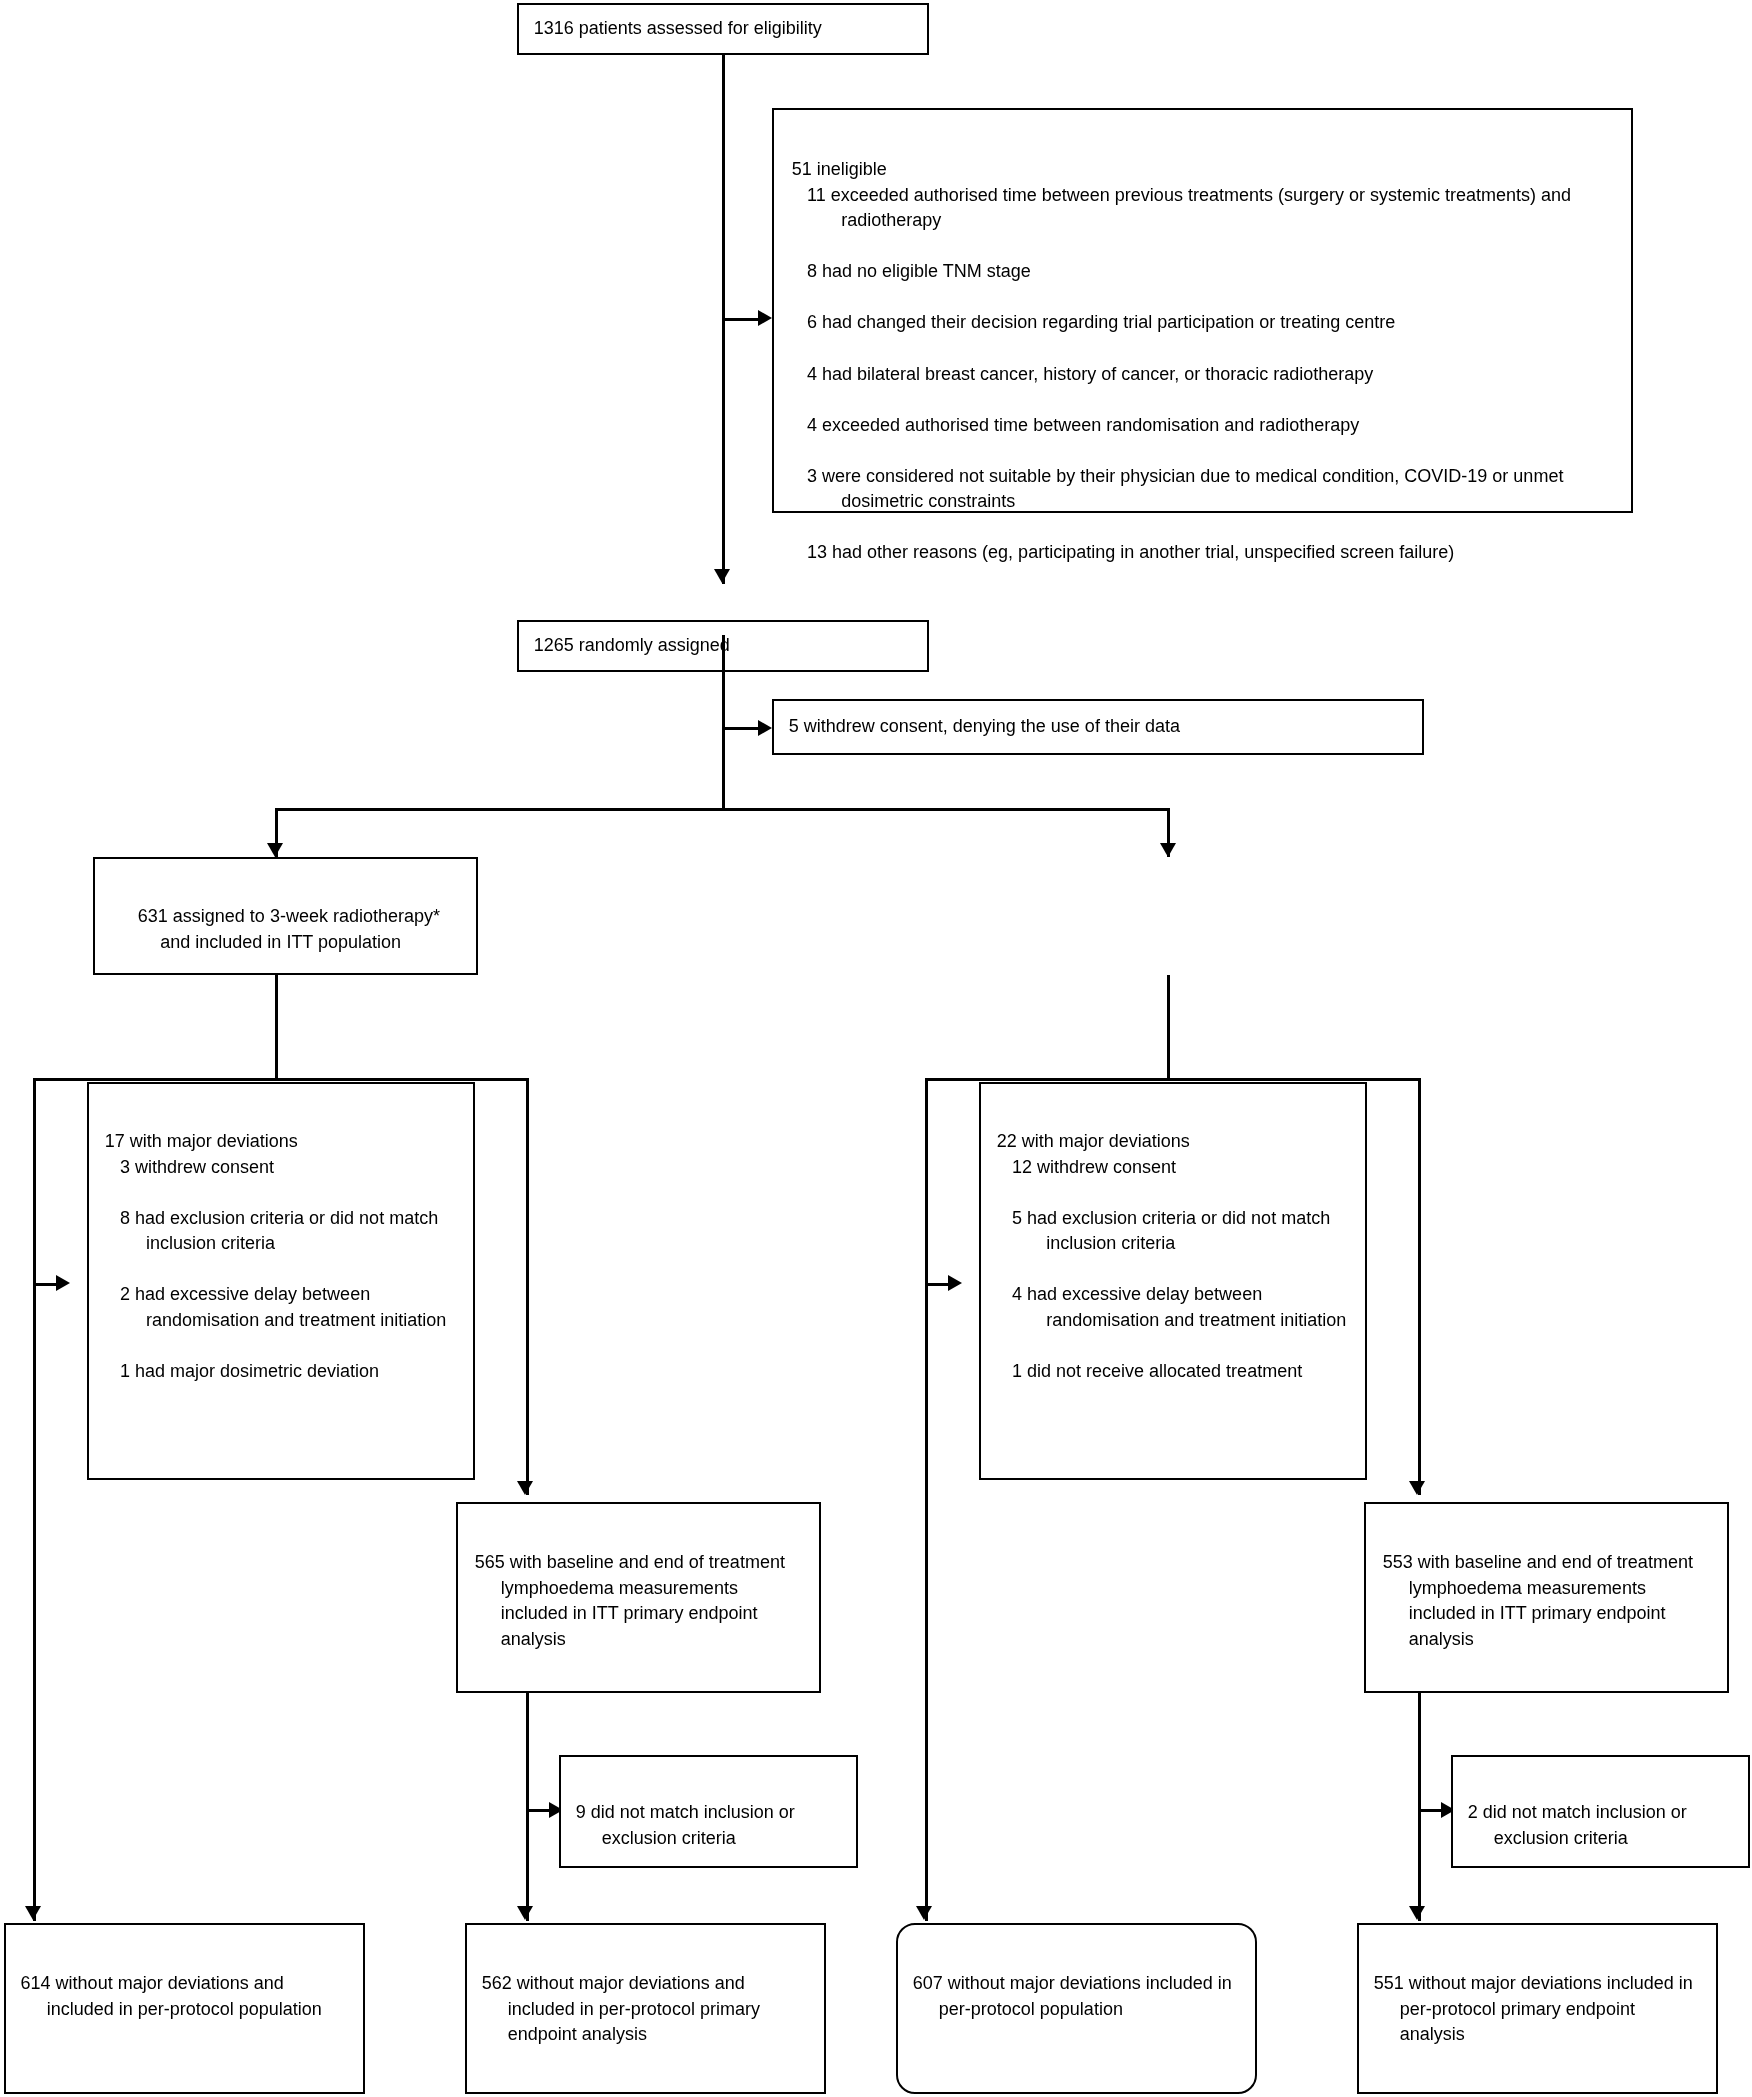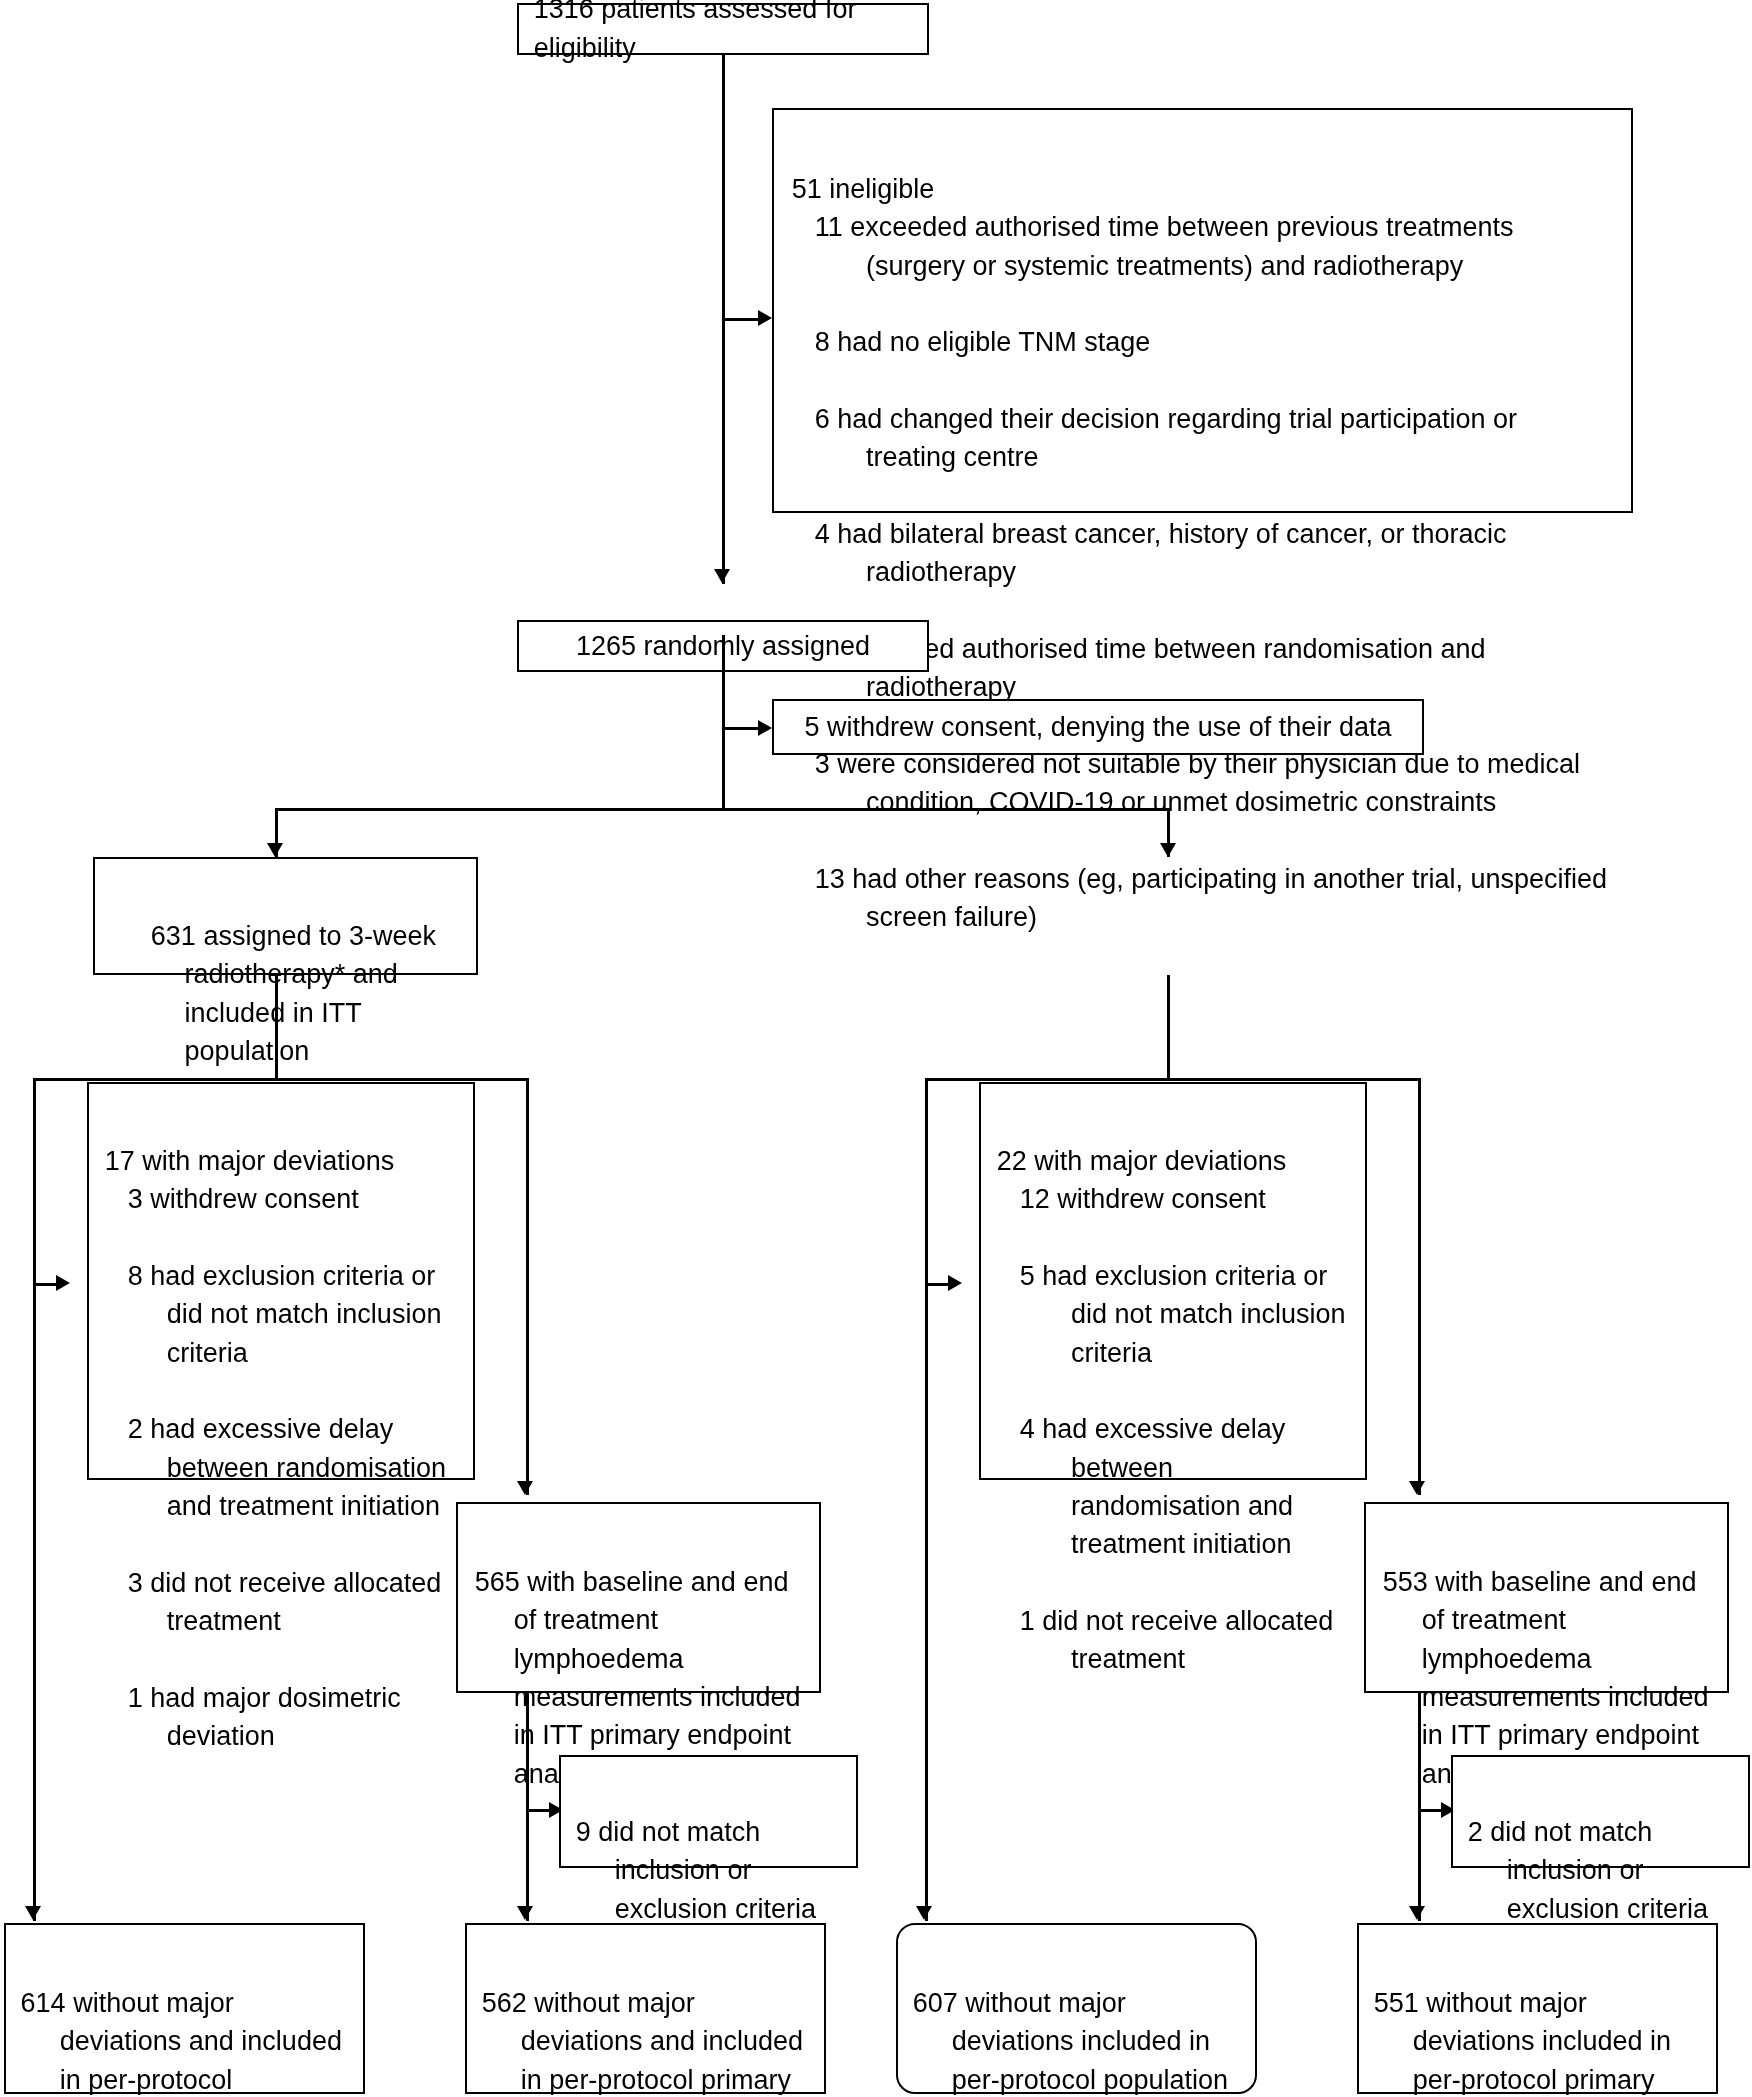--- a/index.html
+++ b/index.html
@@ -15,26 +15,25 @@
     width: 1752px;
     height: 2097px;
     background: #ffffff;
     overflow: hidden;
   }
   .box {
     position: absolute;
     box-sizing: border-box;
     border: 2.5px solid #000000;
     background: #ffffff;
-    font-size: 27px;
+    font-size: 18px;
     line-height: 1.42;
     color: #000000;
     padding: 12.8px 14.7px;
     white-space: pre-line;
-    align-items: center;
   }
   .box.center-v {
     display: flex;
     flex-direction: column;
     justify-content: center;
   }
   .hang {
     display: block;
     padding-left: 1.45em;
     text-indent: -1.45em;
@@ -144,21 +143,20 @@
   <div class="arrow-down" style="left:517px; top:1481px;"></div>
 
   <div class="vline" style="left:33px; top:1283px; height:638px;"></div>
   <div class="arrow-down" style="left:24.5px; top:1906px;"></div>
 
   <div class="box" style="left:87px; top:1082px; width:388px; height:398px; padding:19.6px 15.7px;">
     <span>17 with major deviations</span>
     <span class="sub">3 withdrew consent</span>
     <span class="sub">8 had exclusion criteria or did not match inclusion criteria</span>
     <span class="sub">2 had excessive delay between randomisation and treatment initiation</span>
-    <span class="sub">3 did not receive allocated treatment</span>
     <span class="sub">1 had major dosimetric deviation</span>
   </div>
 
   <div class="vline" style="left:1167px; top:975px; height:105px;"></div>
   <div class="hline" style="left:925px; top:1078px; width:495px;"></div>
 
   <div class="vline" style="left:925px; top:1078px; height:206px;"></div>
   <div class="hline" style="left:925px; top:1283px; width:30px;"></div>
   <div class="arrow-right" style="left:948px; top:1275px;"></div>
 

